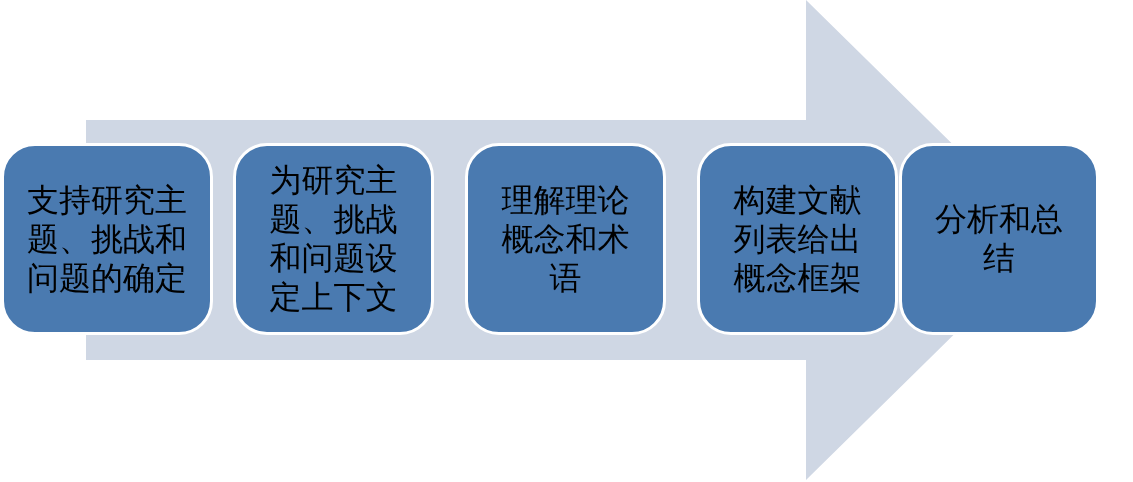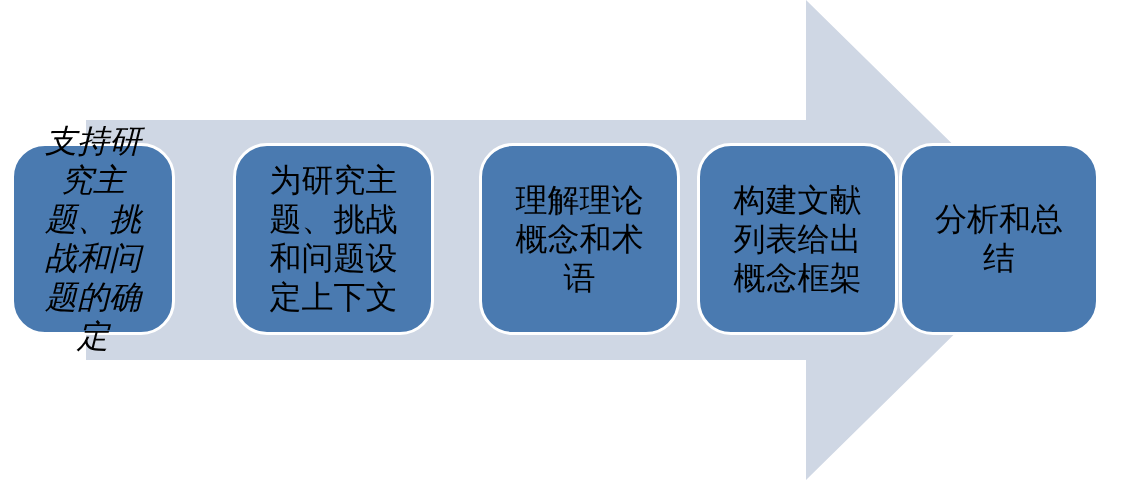--- a/index.html
+++ b/index.html
@@ -27,29 +27,29 @@
       word-break: break-all;
     }
   </style>
 </head>
 <body>
 
 <svg class="arrow" viewBox="0 0 1133 482" xmlns="http://www.w3.org/2000/svg">
   <polygon points="86,120 806,120 806,0 1050,240 806,480 806,360 86,360" fill="#cfd7e4"></polygon>
 </svg>
 
-<div class="step" style="left:11px; width:164px;font-style:italic;">
+<div class="step" style="left:1px; width:212px;">
   <span class="step-label">支持研究主题、挑战和问题的确定</span>
 </div>
 
 <div class="step" style="left:233px; width:201px;">
   <span class="step-label">为研究主题、挑战和问题设定上下文</span>
 </div>
 
-<div class="step" style="left:479px; width:201px;">
+<div class="step" style="left:465px; width:201px;">
   <span class="step-label">理解理论概念和术语</span>
 </div>
 
 <div class="step" style="left:697px; width:201px;text-align:center;">
   <span class="step-label">构建文献列表给出概念框架</span>
 </div>
 
 <div class="step" style="left:899px; width:200px;">
   <span class="step-label">分析和总结</span>
 </div>

